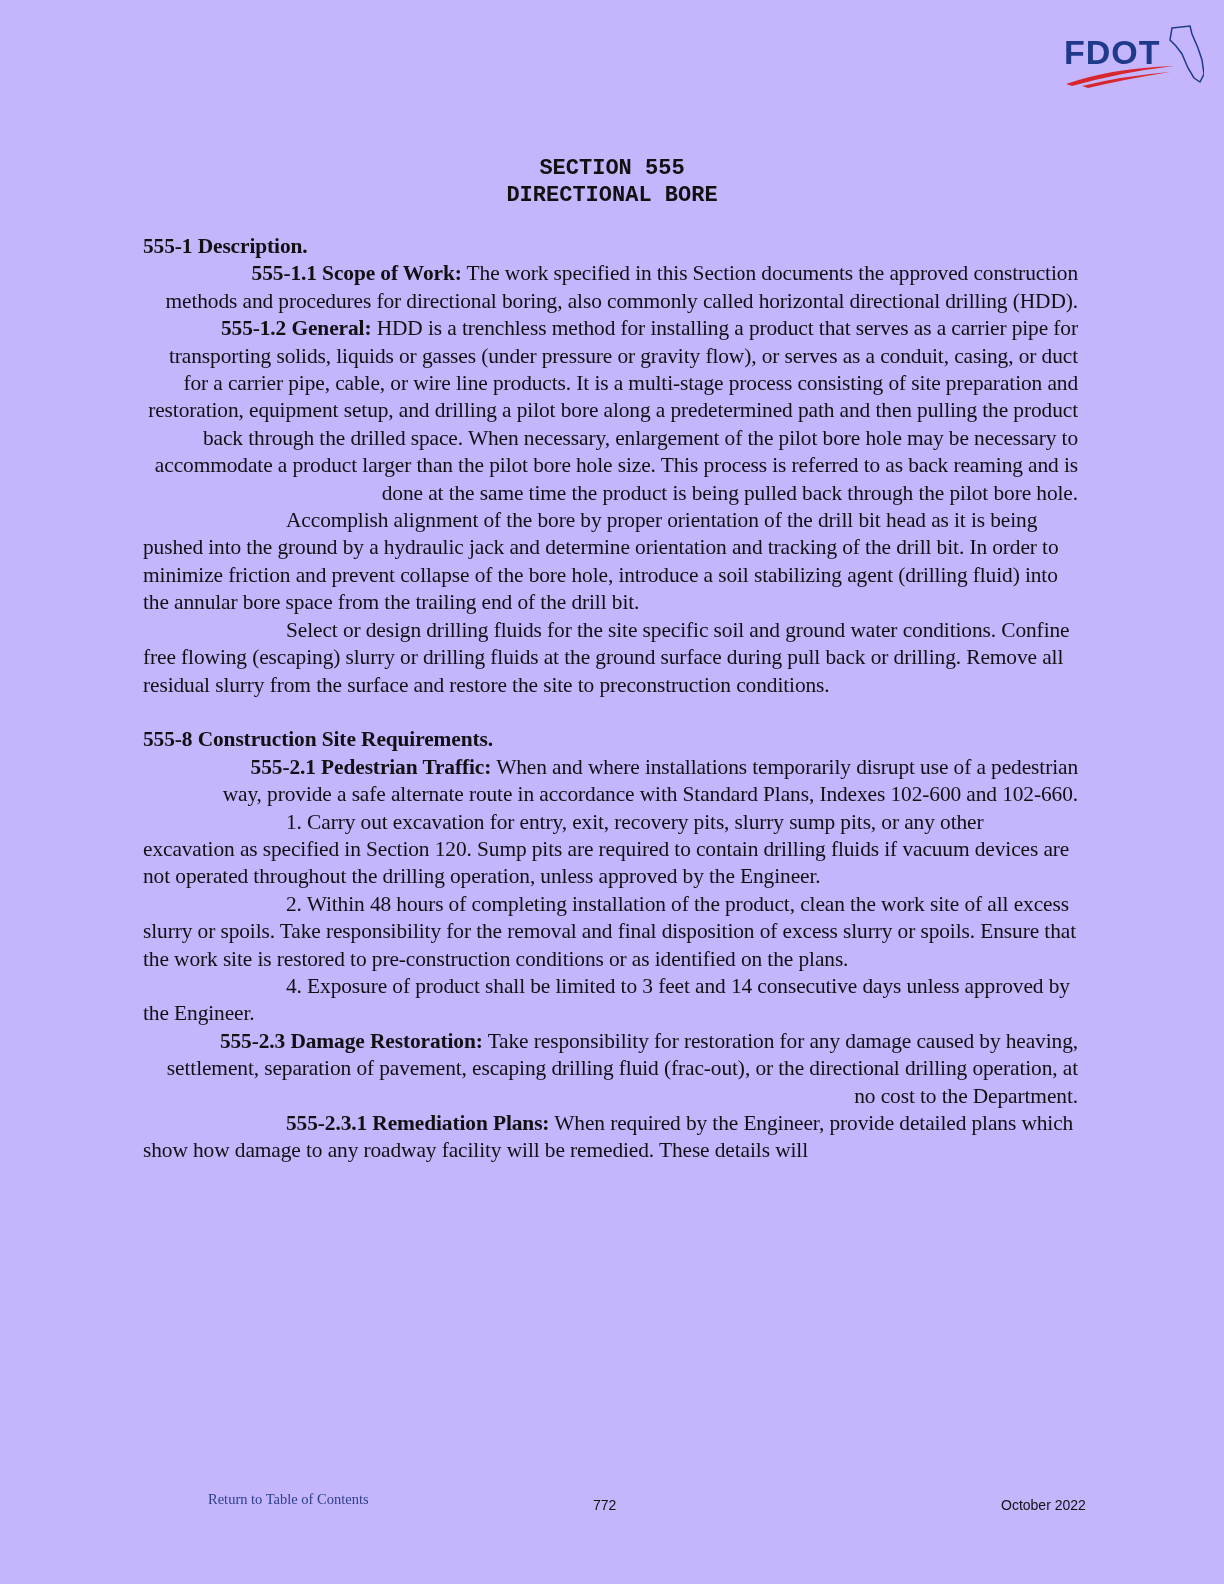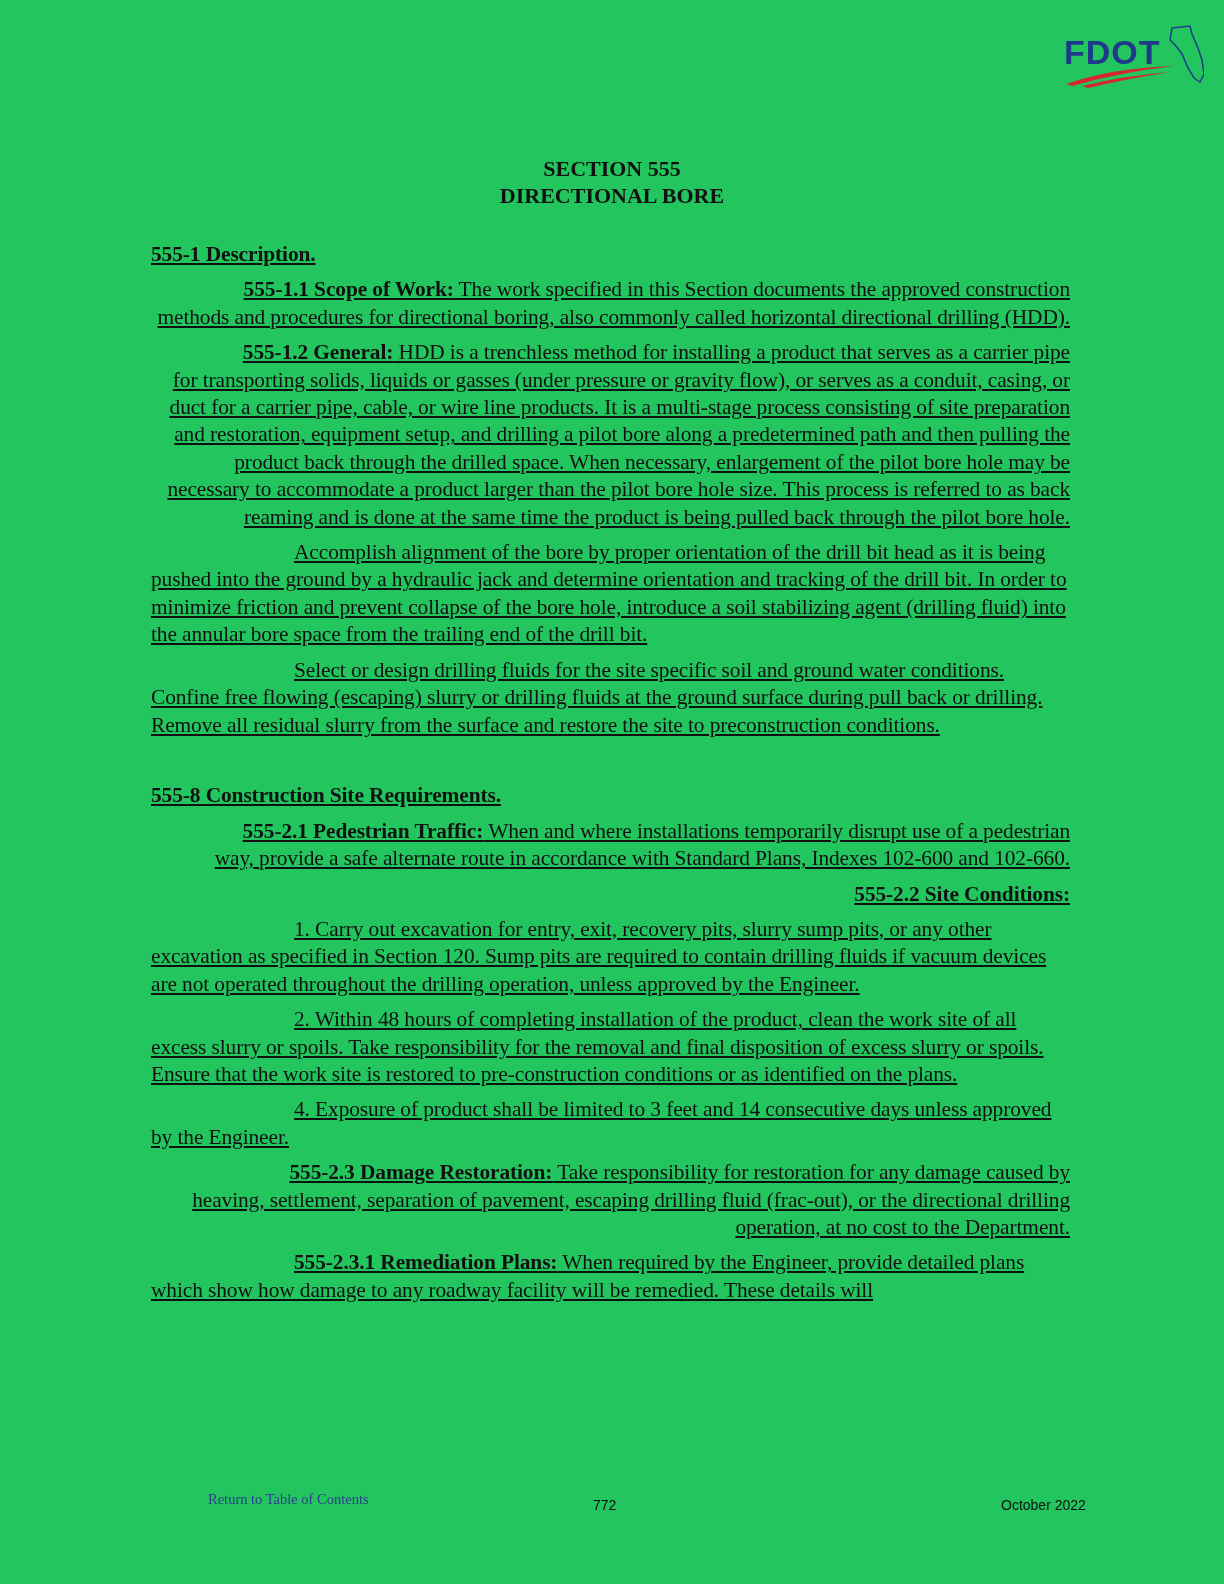--- a/index.html
+++ b/index.html
@@ -1,24 +1,24 @@
 <!DOCTYPE html>
 <html><head>
 <meta charset="utf-8">
 <style>
   html, body { margin: 0; padding: 0; background: #ffffff; }
   body { width: 1224px; height: 1584px; position: relative; overflow: hidden; }
-  .page { position: absolute; left: 0; top: 0; width: 1224px; height: 1584px; background: #22c55e; }
+  .page { position: absolute; left: 0; top: 0; width: 1224px; height: 1584px; background: #c4b5fd; }
   .logo { position: absolute; left: 1062px; top: 24px; width: 142px; height: 66px; }
   .heading { position: absolute; left: 0; width: 1224px; text-align: center;
-    font-family: Liberation Serif, serif; font-weight: bold; font-size: 22px; color: #111; }
+    font-family: Liberation Mono, monospace; font-weight: bold; font-size: 22px; color: #111; }
   .body { position: absolute; left: 143px; top: 233px; width: 935px;
     font-family: "Liberation Serif", serif; font-size: 21.4px; line-height: 27.4px; color: #111;
     letter-spacing: -0.1px; }
-  .body p { margin: 8px; text-decoration: underline; }
+  .body p { margin: 0; }
   .ind1 { text-indent: 72px; text-align: right; }
   .ind2 { text-indent: 143px; }
   .gap { height: 27.4px; }
   b { font-weight: bold; }
   .footer-link { position: absolute; left: 208px; top: 1491px; font-family: "Liberation Serif", serif;
     font-size: 14.5px; color: #2b3f8c; cursor: pointer; text-decoration: none; }
   .footer-page { position: absolute; left: 593px; top: 1497px; font-family: "Liberation Sans", sans-serif;
     font-size: 14px; color: #111; }
   .footer-date { position: absolute; left: 1001px; top: 1497px; font-family: "Liberation Sans", sans-serif;
     font-size: 14px; color: #111; }
@@ -40,21 +40,20 @@
 
   <div class="body">
     <p><b>555-1 Description.</b></p>
     <p class="ind1"><b>555-1.1 Scope of Work:</b><span> The work specified in this Section documents the approved construction methods and procedures for directional boring, also commonly called horizontal directional drilling (HDD).</span></p>
     <p class="ind1"><b>555-1.2 General:</b><span> HDD is a trenchless method for installing a product that serves as a carrier pipe for transporting solids, liquids or gasses (under pressure or gravity flow), or serves as a conduit, casing, or duct for a carrier pipe, cable, or wire line products. It is a multi-stage process consisting of site preparation and restoration, equipment setup, and drilling a pilot bore along a predetermined path and then pulling the product back through the drilled space. When necessary, enlargement of the pilot bore hole may be necessary to accommodate a product larger than the pilot bore hole size. This process is referred to as back reaming and is done at the same time the product is being pulled back through the pilot bore hole.</span></p>
     <p class="ind2">Accomplish alignment of the bore by proper orientation of the drill bit head as it is being pushed into the ground by a hydraulic jack and determine orientation and tracking of the drill bit. In order to minimize friction and prevent collapse of the bore hole, introduce a soil stabilizing agent (drilling fluid) into the annular bore space from the trailing end of the drill bit.</p>
     <p class="ind2">Select or design drilling fluids for the site specific soil and ground water conditions. Confine free flowing (escaping) slurry or drilling fluids at the ground surface during pull back or drilling. Remove all residual slurry from the surface and restore the site to preconstruction conditions.</p>
     <div class="gap"></div>
     <p><b>555-8 Construction Site Requirements.</b></p>
     <p class="ind1"><b>555-2.1 Pedestrian Traffic:</b><span> When and where installations temporarily disrupt use of a pedestrian way, provide a safe alternate route in accordance with Standard Plans, Indexes 102-600 and 102-660.</span></p>
-    <p class="ind1"><b>555-2.2 Site Conditions:</b></p>
     <p class="ind2">1. Carry out excavation for entry, exit, recovery pits, slurry sump pits, or any other excavation as specified in Section 120. Sump pits are required to contain drilling fluids if vacuum devices are not operated throughout the drilling operation, unless approved by the Engineer.</p>
     <p class="ind2">2. Within 48 hours of completing installation of the product, clean the work site of all excess slurry or spoils. Take responsibility for the removal and final disposition of excess slurry or spoils. Ensure that the work site is restored to pre-construction conditions or as identified on the plans.</p>
     <p class="ind2">4. Exposure of product shall be limited to 3 feet and 14 consecutive days unless approved by the Engineer.</p>
     <p class="ind1"><b>555-2.3 Damage Restoration:</b><span> Take responsibility for restoration for any damage caused by heaving, settlement, separation of pavement, escaping drilling fluid (frac-out), or the directional drilling operation, at no cost to the Department.</span></p>
     <p class="ind2"><b>555-2.3.1 Remediation Plans:</b><span> When required by the Engineer, provide detailed plans which show how damage to any roadway facility will be remedied. These details will</span></p>
   </div>
 
   <a class="footer-link">Return to Table of Contents</a>
   <div class="footer-page">772</div>
   <div class="footer-date">October 2022</div>

